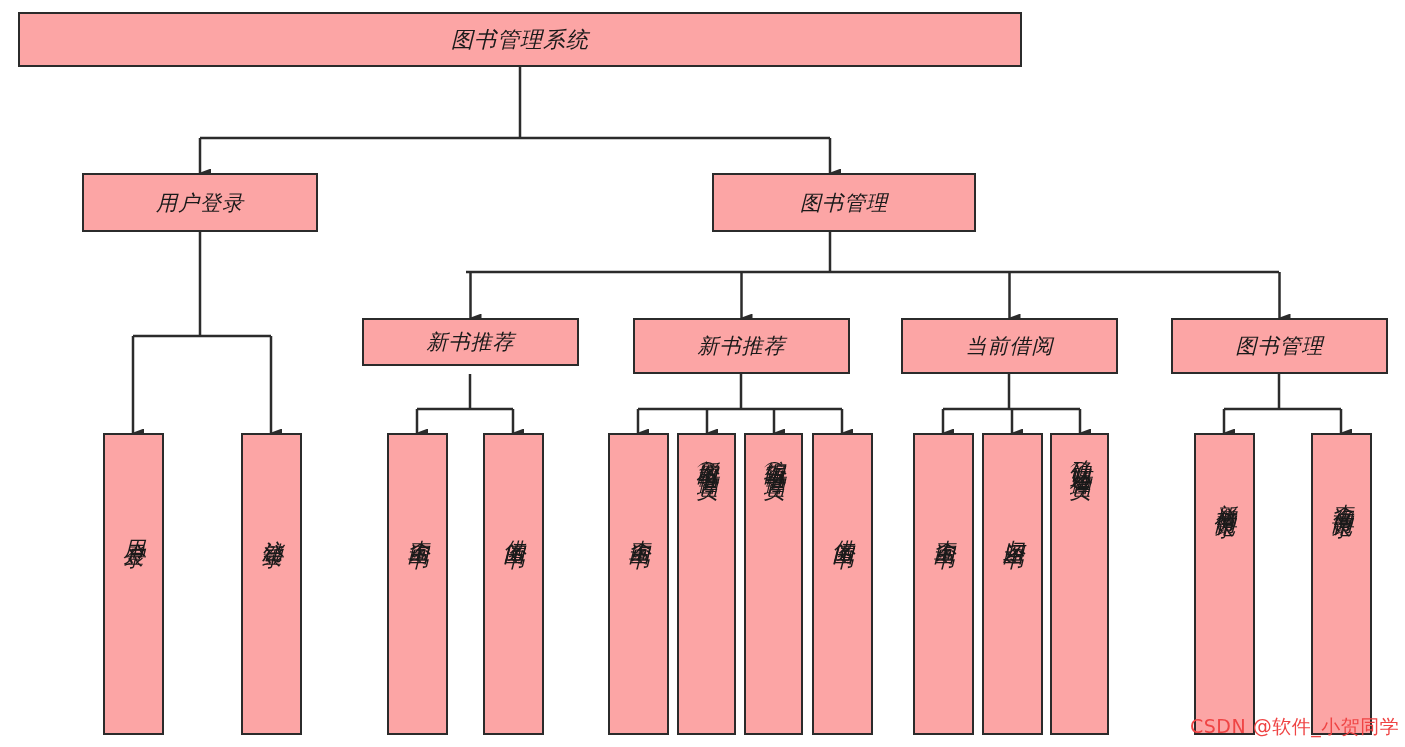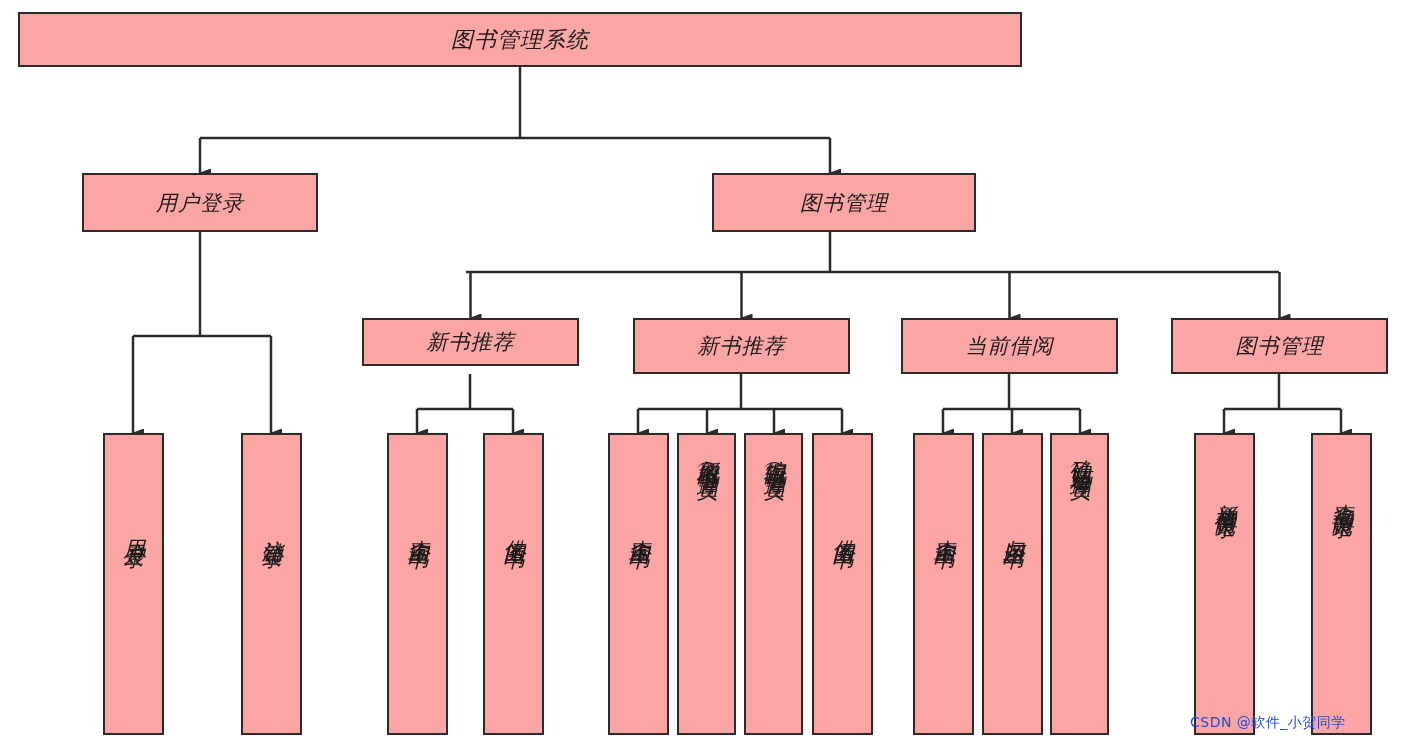--- a/index.html
+++ b/index.html
@@ -57,22 +57,22 @@
     text-align: left;
   }
   .node.leaf.mid .vlabel {
     margin-top: 80px;
   }
   .node.leaf.midlow .vlabel {
     margin-top: 44px;
   }
   .watermark {
     position: absolute;
-    font-size: 14px;
-    color: #1d4ed8;
+    font-size: 19px;
+    color: #ef4444;
     white-space: nowrap;
     letter-spacing: 0.5px;
   }
 </style>
 </head>
 <body>
 
 <div id="canvas">
   <svg class="edges" viewBox="0 0 1405 747">
     <defs>

